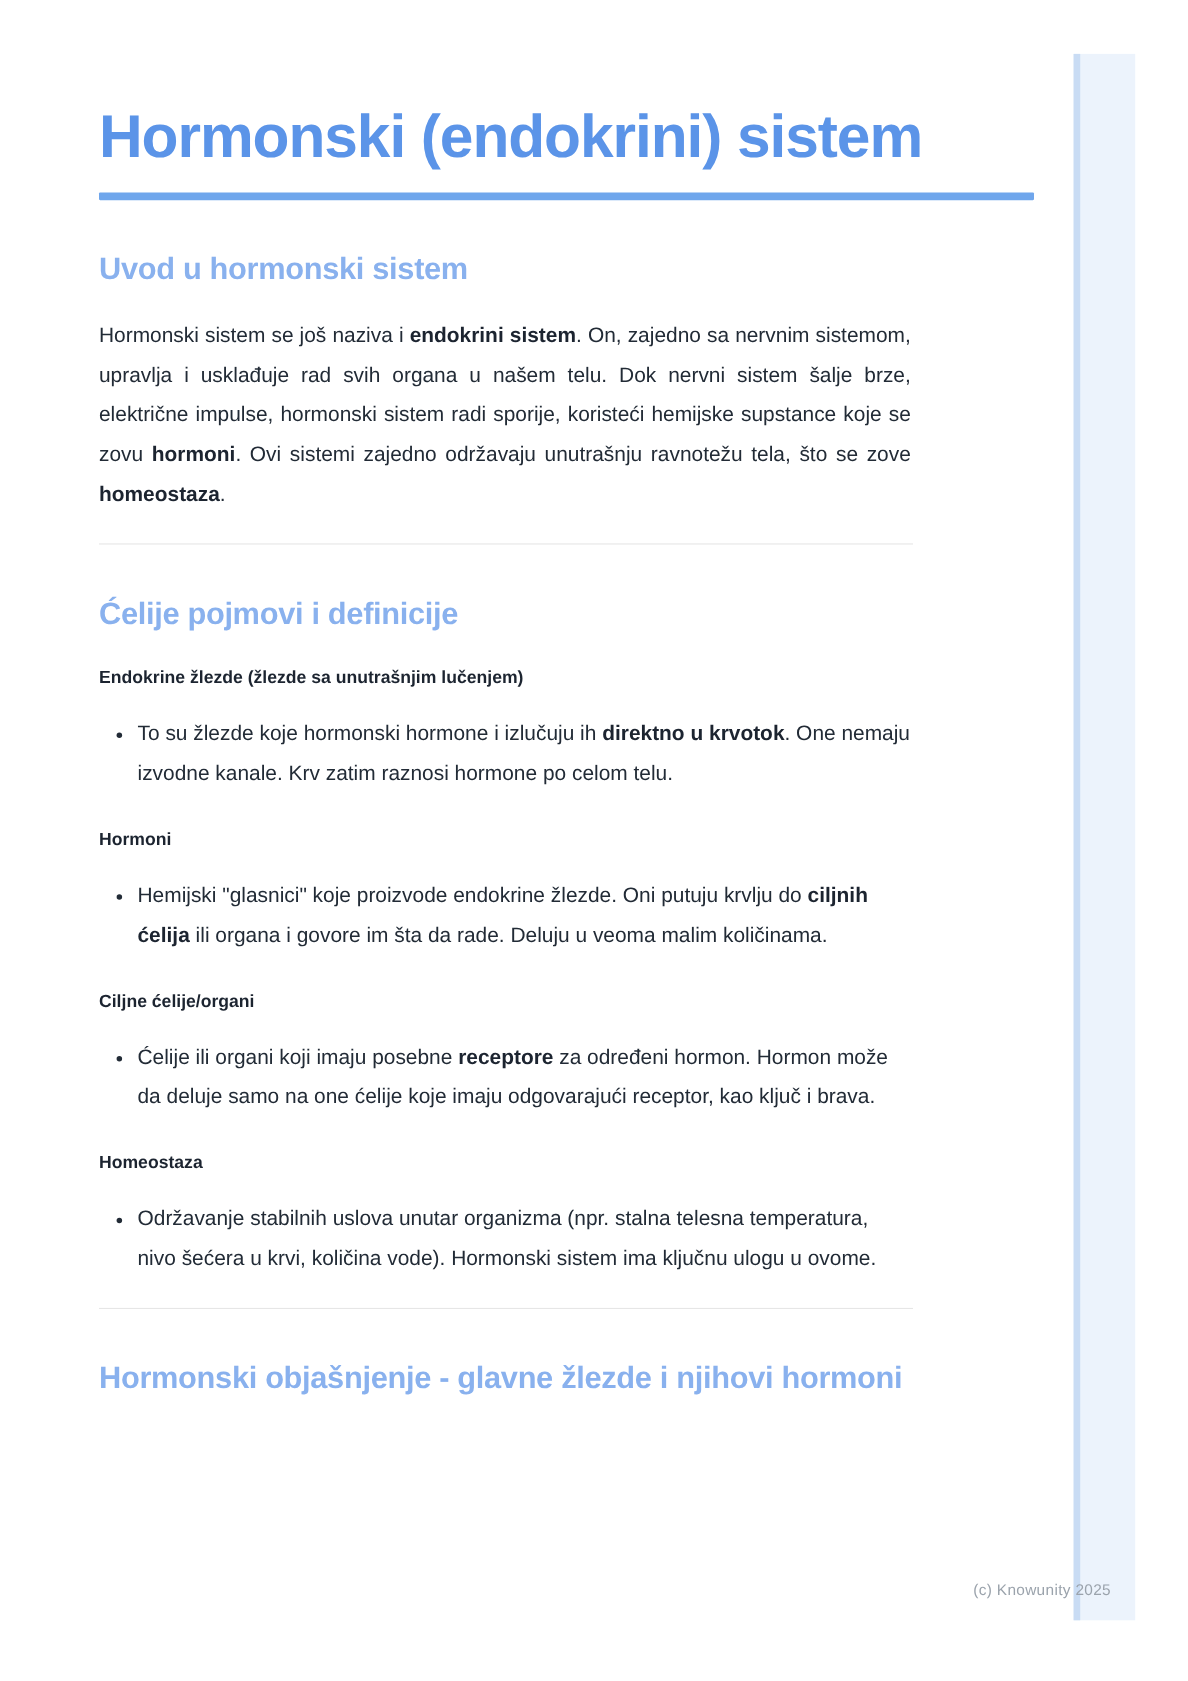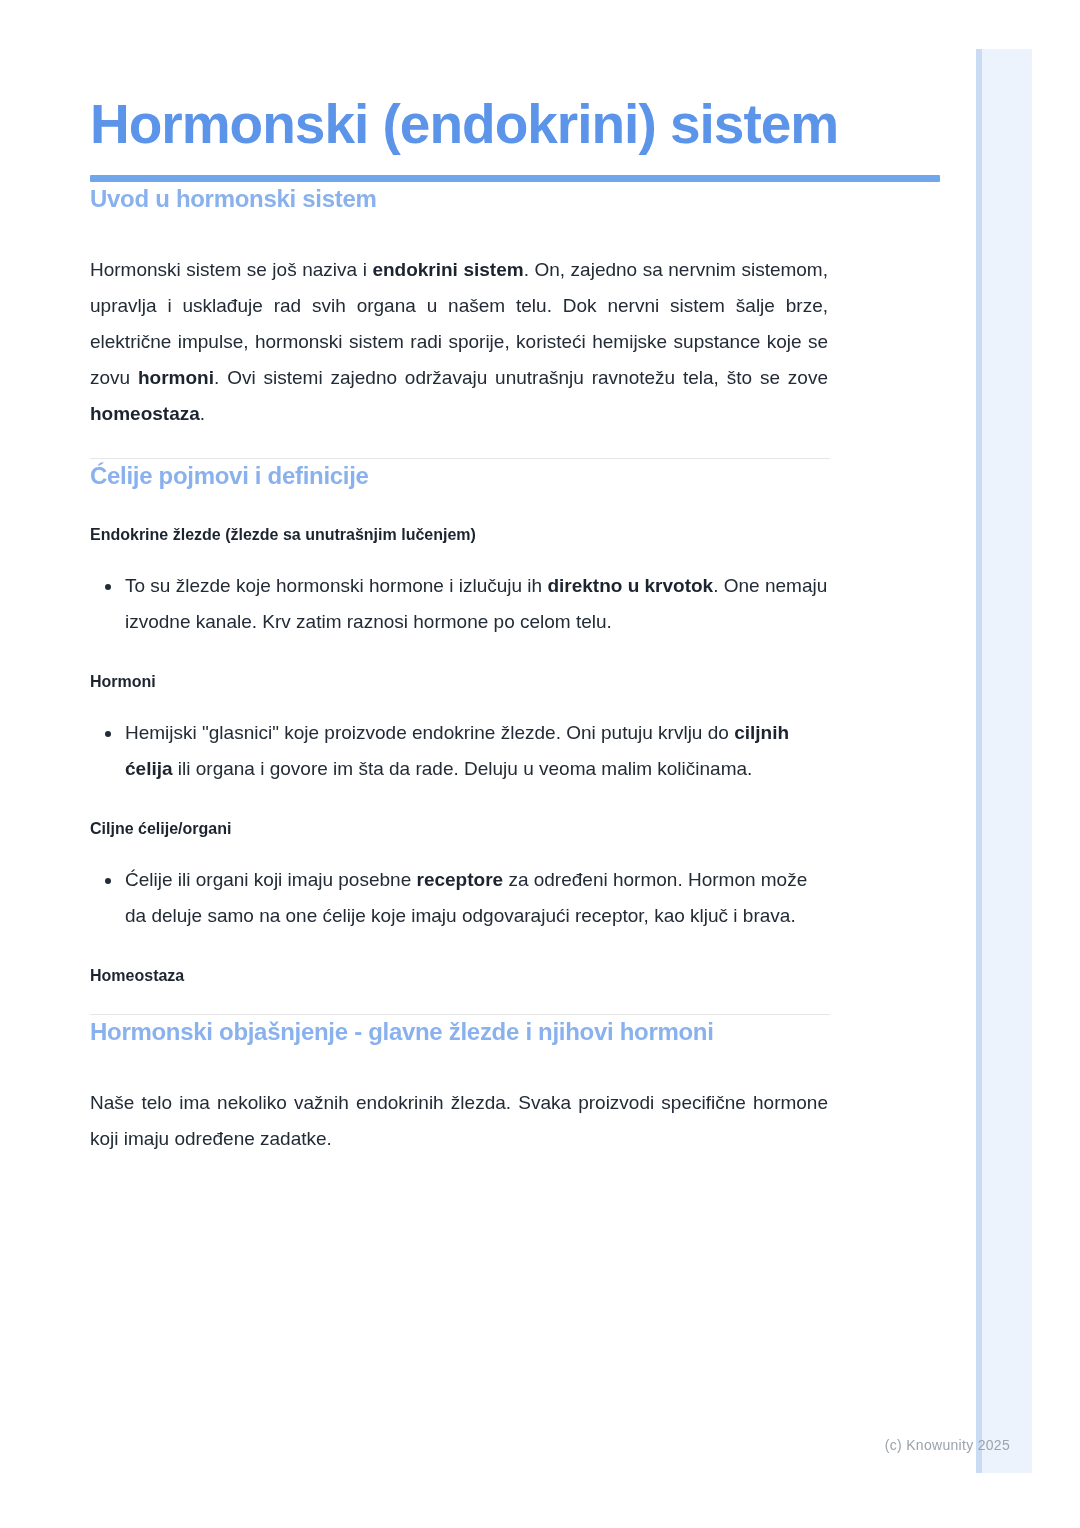--- a/index.html
+++ b/index.html
@@ -53,28 +53,29 @@
     white-space: nowrap;
   }
   .title-rule {
     margin-top: 21px;
     width: 850px;
     height: 7px;
     background: var(--rule_blue);
     border-radius: 1px;
   }
   h2.section-heading {
-    font-size: 24px;
+    margin-top: 46px;
+    font-size: 28px;
     line-height: 34px;
     font-weight: 700;
     letter-spacing: -0.3px;
     color: var(--heading_blue);
   }
   p.body-paragraph {
-    margin-top: 36px;
+    margin-top: 26px;
     width: 738px;
     font-size: 19px;
     line-height: 36px;
     text-align: justify;
     color: var(--body_text);
   }
   p.body-paragraph strong, li strong { font-weight: 700; color: var(--term_text); }
   hr.section-divider {
     border: none;
     border-top: 1px solid var(--divider);
@@ -139,24 +140,26 @@
     <ul class="term-list">
       <li><span>Hemijski "glasnici" koje proizvode endokrine žlezde. Oni putuju krvlju do </span><strong>ciljnih ćelija</strong><span> ili organa i govore im šta da rade. Deluju u veoma malim količinama.</span></li>
     </ul>
 
     <h3 class="term-heading">Ciljne ćelije/organi</h3>
     <ul class="term-list">
       <li><span>Ćelije ili organi koji imaju posebne </span><strong>receptore</strong><span> za određeni hormon. Hormon može da deluje samo na one ćelije koje imaju odgovarajući receptor, kao ključ i brava.</span></li>
     </ul>
 
     <h3 class="term-heading">Homeostaza</h3>
+    <ul class="term-list">
+      <li><span>Održavanje stabilnih uslova unutar organizma (npr. stalna telesna temperatura, nivo šećera u krvi, količina vode). Hormonski sistem ima ključnu ulogu u ovome.</span></li>
+    </ul>
 
     <hr class="section-divider">
 
     <h2 class="section-heading">Hormonski objašnjenje - glavne žlezde i njihovi hormoni</h2>
 
-    <p class="body-paragraph"><span>Naše telo ima nekoliko važnih endokrinih žlezda. Svaka proizvodi specifične hormone koji imaju određene zadatke.</span></p>
 
   </div>
 
   <div class="copyright">(c) Knowunity 2025</div>
 
 </div>
 
 </body></html>

